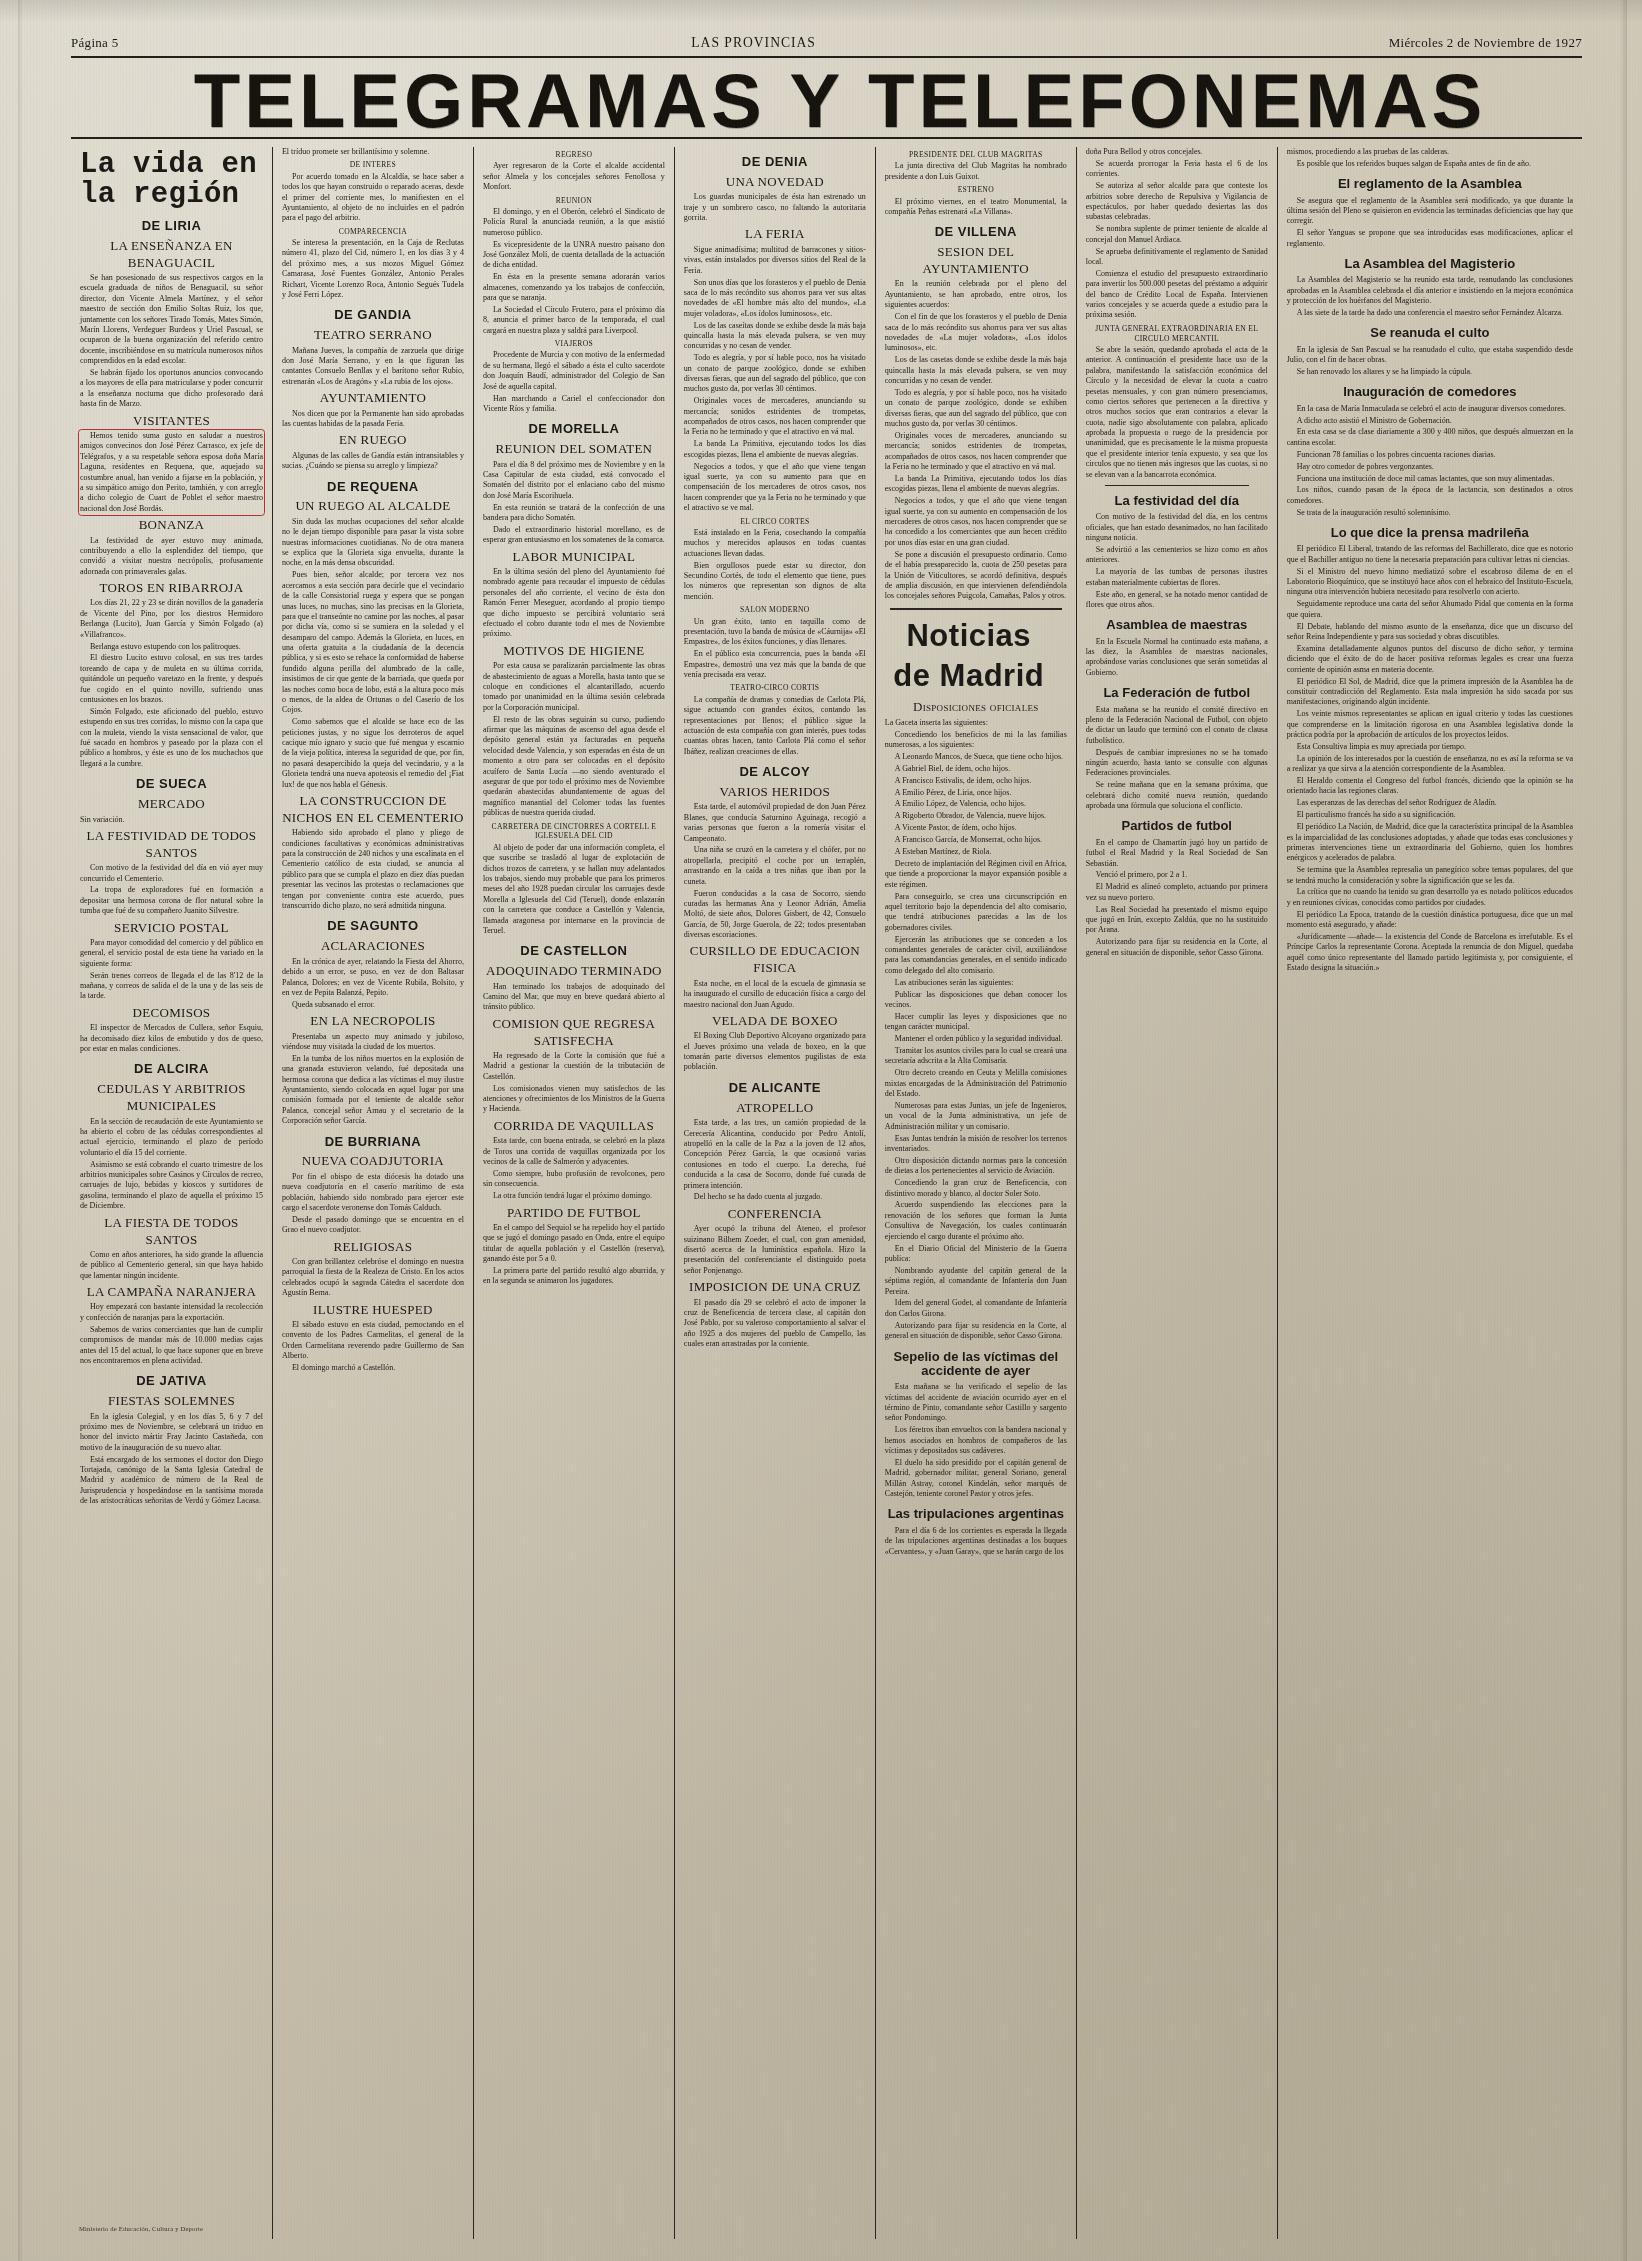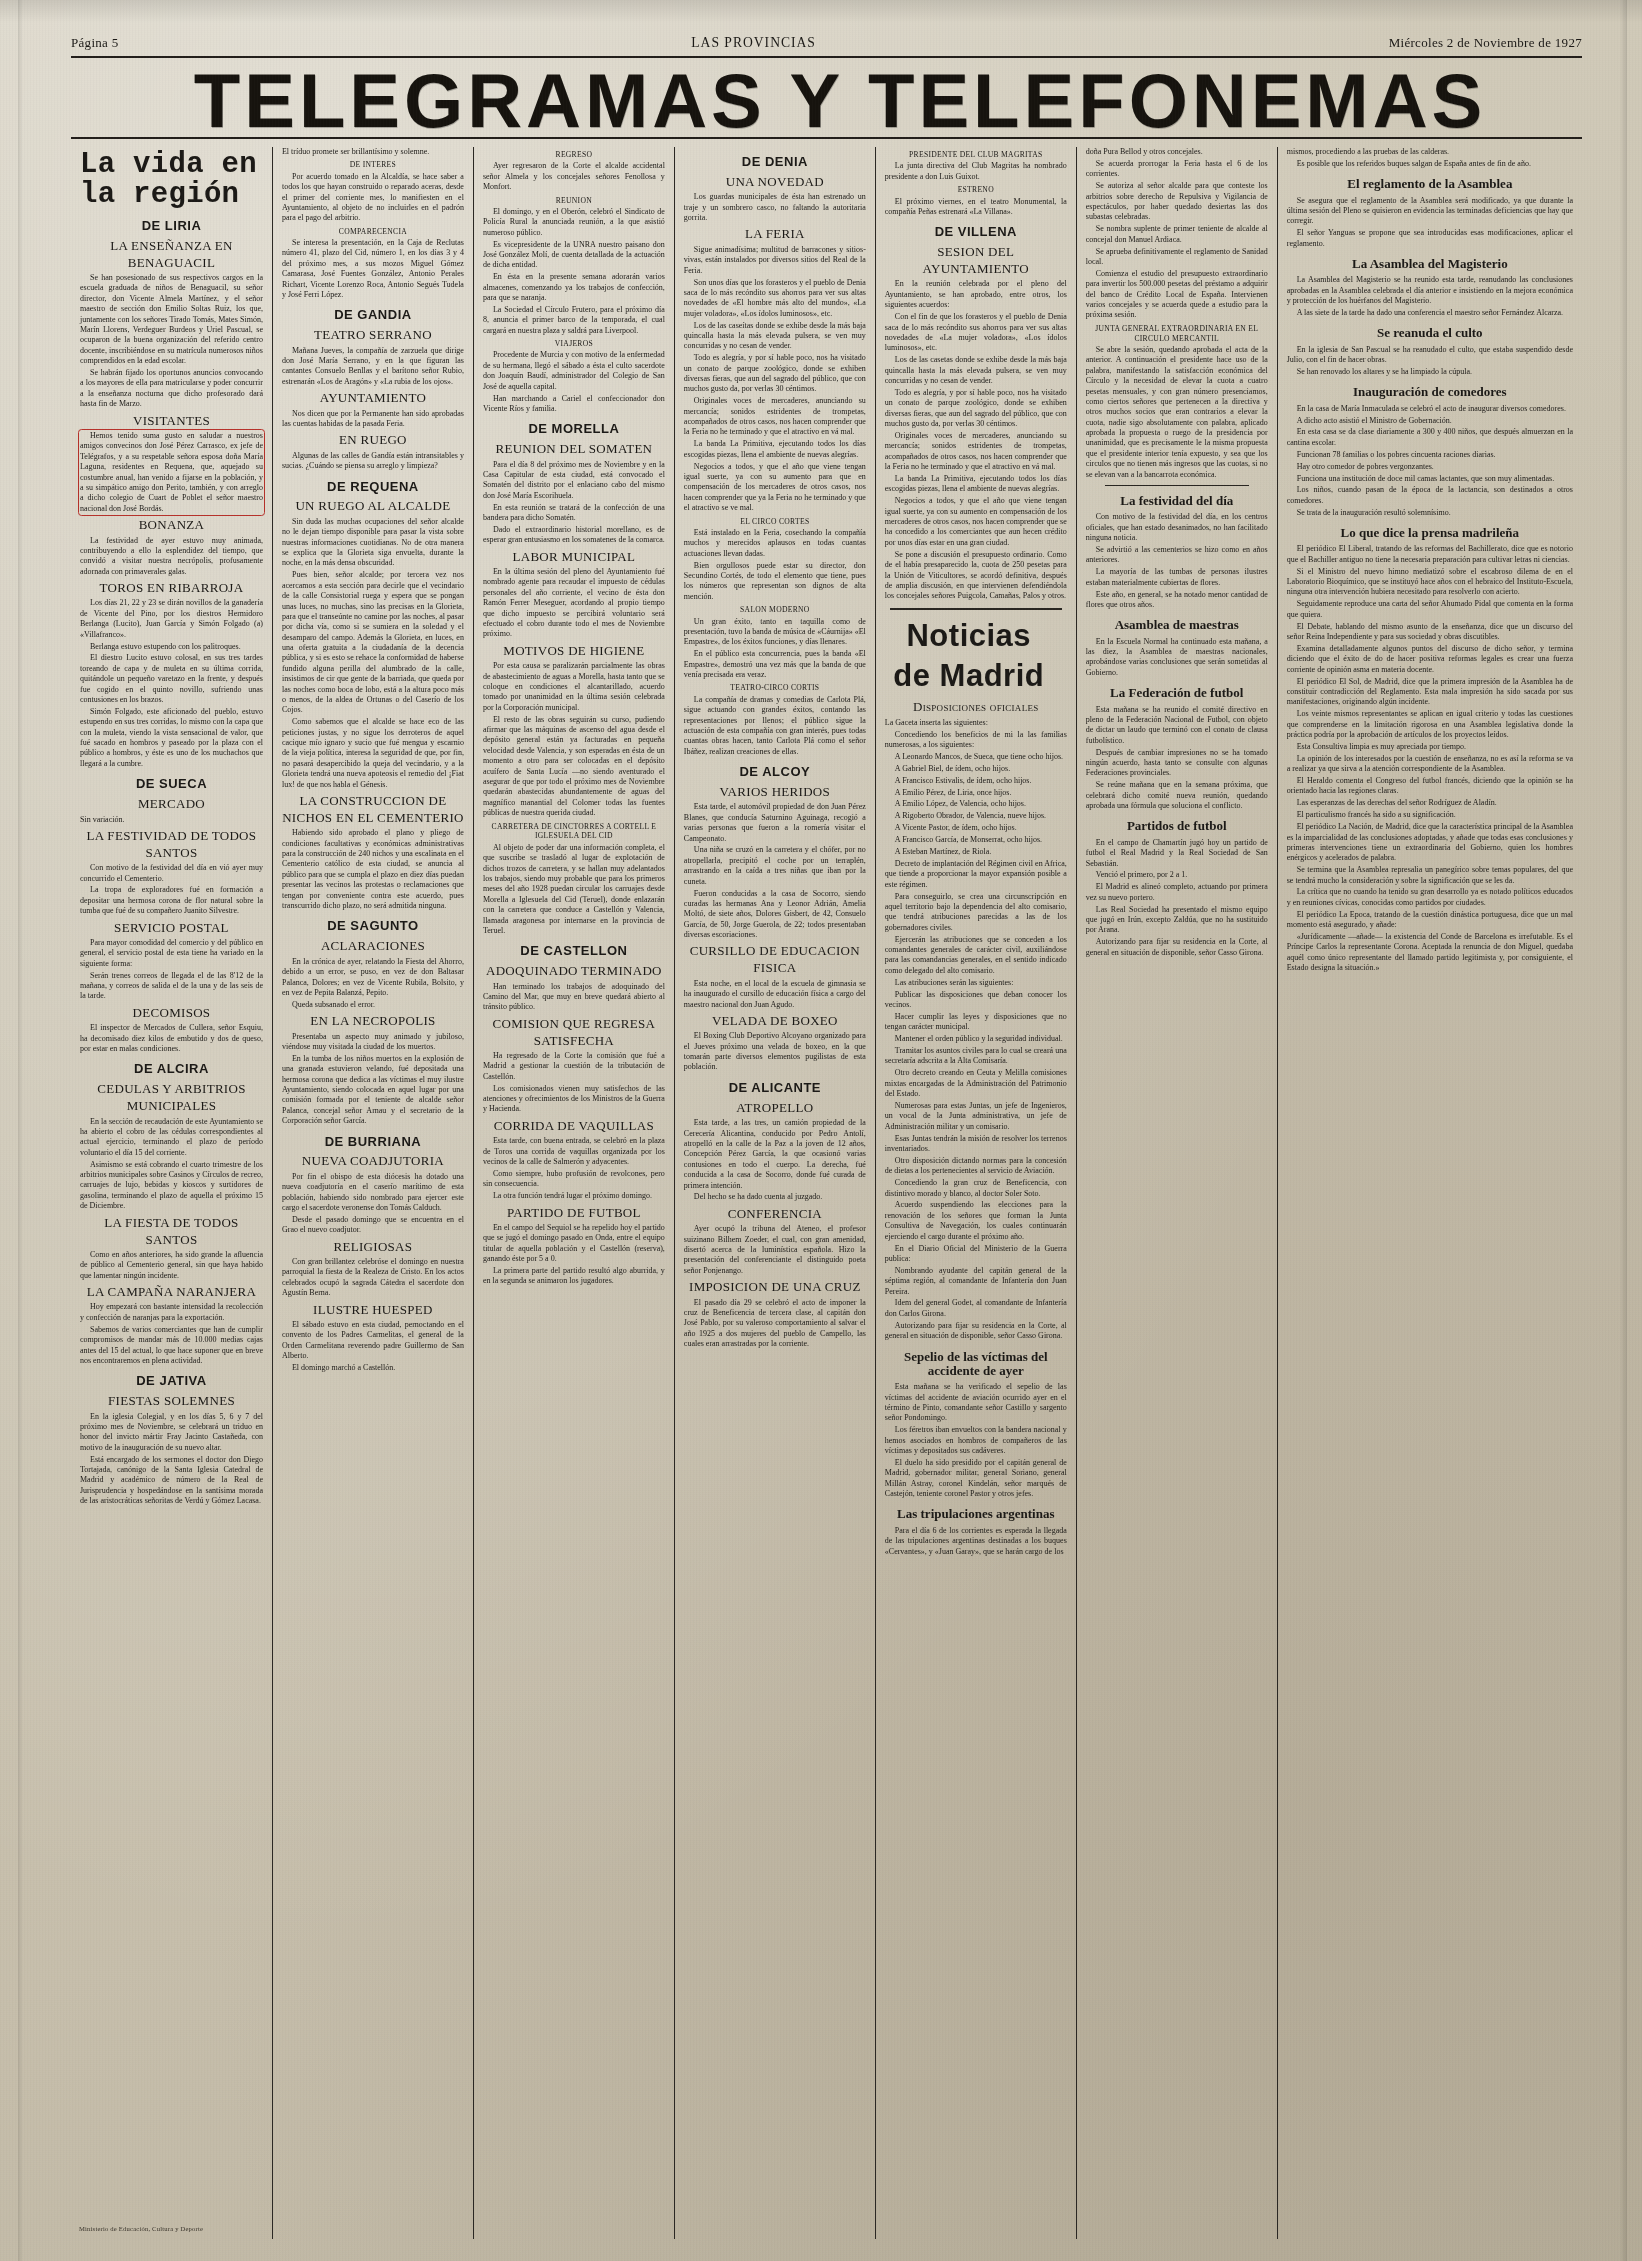--- a/index.html
+++ b/index.html
@@ -103,21 +103,21 @@
   h4.sub.caps { text-transform:uppercase; font-variant:normal; font-size:7.6px; }
   h3.madrid {
     font-family:"Liberation Sans", sans-serif;
     font-weight:bold;
     font-size:31px;
     text-align:center;
     margin:5px 14px 2px 0;
     letter-spacing:0.5px;
   }
   h3.blockhead {
-    font-family:Liberation Serif, serif;
+    font-family:Liberation Sans, sans-serif;
     font-weight:bold;
     font-size:13px;
     text-align:center;
     margin:8px 0 4px 0;
     line-height:1.1;
   }
   .dingrule { border:0; border-top:1px solid #2a2722; margin:5px 19px; }
   .thickrule { border:0; border-top:2.5px double #2a2722; margin:6px 5px; }
 
   .redbox {

